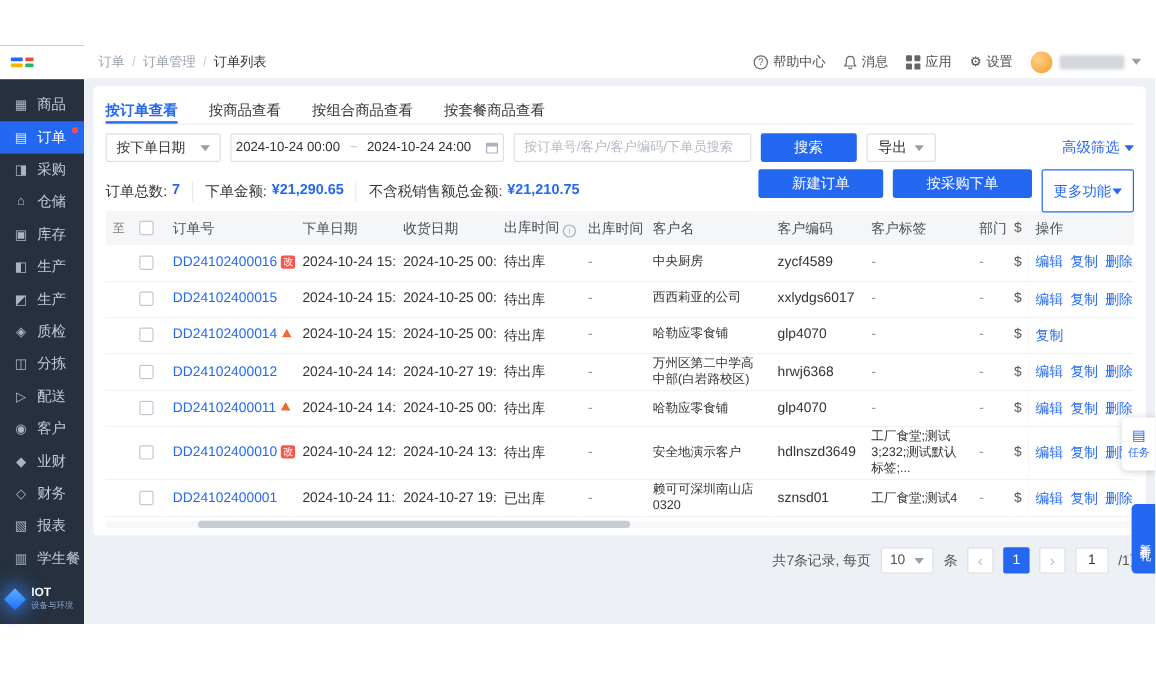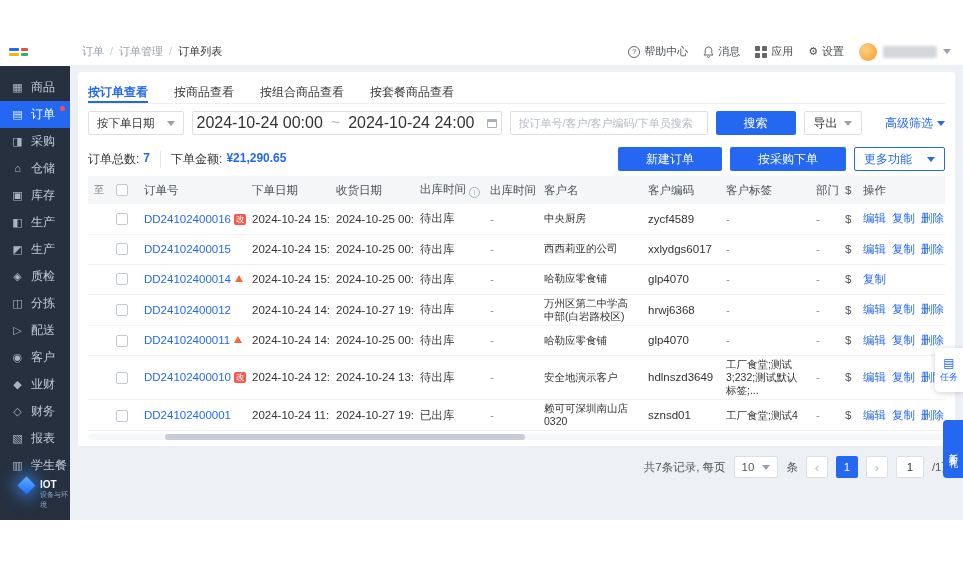--- a/index.html
+++ b/index.html
@@ -12,21 +12,21 @@
   aside{width:70px;display:flex;flex-direction:column;background:#26303f;flex:none}
   .logo-box{height:28px;background:#fff;display:flex;align-items:center;padding-left:9px}
   .lg{display:grid;grid-template-columns:10px 7px;gap:2px}
   .lg i{height:3px;border-radius:1px;display:block}
   .lg .b1{background:#2468F2}.lg .b2{background:#f5483b}.lg .b3{background:#f7b500}.lg .b4{background:#21b66e}
   nav{flex:1;padding-top:8px}
   .nav-item{height:27px;display:flex;align-items:center;padding-left:11px;gap:7px;color:#c3cbd9;font-size:12px;cursor:pointer;position:relative}
   .nav-item .nicon{width:13px;font-size:11px;opacity:.85;text-align:center}
   .nav-item.active{background:#2468F2;color:#fff}
   .red-dot{position:absolute;right:5px;top:5px;width:5px;height:5px;border-radius:50%;background:#ff4d4f}
-  .iot{height:42px;display:flex;gap:7px;padding-left:20px}
+  .iot{height:42px;display:flex;align-items:center;gap:7px;padding-left:6px}
   .iot-ic{width:13px;height:13px;background:linear-gradient(135deg,#5ab0ff,#1f6bff);transform:rotate(45deg);box-shadow:0 0 14px 5px rgba(60,140,255,.55);flex:none}
   .iot-title{color:#fff;font-weight:bold;font-size:10px;line-height:1.15}
   .iot-sub{color:#8fa6c9;font-size:7px}
 
   
   .main{flex:1;display:flex;flex-direction:column;min-width:0}
   header{height:28px;background:#fff;display:flex;align-items:center;padding:0 12px;border-bottom:1px solid #eef0f3;flex:none}
   .crumbs{display:flex;color:#98a0ac;font-size:11px}
   .crumb{cursor:pointer}
   .crumb+.crumb::before{content:"/";margin:0 6px;color:#c6ccd4}
@@ -44,35 +44,35 @@
 
   
   .content{flex:1;background:#edf0f4;padding:6px 8px;position:relative;min-height:0}
   .card{background:#fff;border-radius:3px;padding:0 10px 6px}
   .tabs{display:flex;gap:26px;border-bottom:1px solid #eceef2;height:32px;align-items:flex-end}
   .tab{display:flex;align-items:center;color:#333;border-bottom:2px solid transparent;cursor:pointer}
   .tab.active{color:#2468F2;border-bottom-color:#2468F2;font-weight:bold}
 
   .frow{display:flex;align-items:center;gap:8px;height:38px}
   .sel{height:24px;border:1px solid #dcdfe5;border-radius:2px;display:flex;align-items:center;padding:0 8px;gap:12px;background:#fff;font-size:11.5px;cursor:pointer}
-  .drange{height:24px;border:1px solid #dcdfe5;border-radius:2px;display:flex;align-items:center;gap:8px;padding:0 4px;font-size:16px;color:#333;cursor:pointer}
+  .drange{height:24px;border:1px solid #dcdfe5;border-radius:2px;display:flex;align-items:center;gap:8px;padding:0 4px;font-size:11px;color:#333;cursor:pointer}
   .cal{width:10px;height:9px;border:1px solid #aab1bc;border-top-width:3px;border-radius:1px;margin-left:4px}
   .sinput{height:24px;width:198px;border:1px solid #dcdfe5;border-radius:2px;padding:0 8px;font-size:11px;color:#333;outline:none}
   .sinput::placeholder{color:#b4bac4}
   .btn-primary{height:24px;background:#2468F2;color:#fff;border:none;border-radius:2px;padding:0 28px;font-size:12px;cursor:pointer}
   .btn-plain{height:24px;background:#fff;border:1px solid #dcdfe5;border-radius:2px;padding:0 9px;font-size:12px;display:flex;align-items:center;gap:6px;cursor:pointer;color:#333}
   .adv{margin-left:auto;color:#2468F2;display:flex;gap:4px;align-items:center;cursor:pointer}
 
   .srow{display:flex;align-items:center;height:34px}
   .stat{display:flex;gap:4px;padding:0 10px;white-space:nowrap}
   .stat:first-child{padding-left:0}
   .stat+.stat{border-left:1px solid #e6e9ee}
   .stat .v{color:#2468F2;font-weight:bold}
   .srow-btns{margin-left:auto;display:flex;gap:8px}
-  .btn-outline{height:24px;background:#fff;border:1px solid #2468F2;color:#2468F2;border-radius:2px;padding:0 9px;display:flex;align-items:center;gap:15px;font-size:12px;cursor:pointer}
+  .btn-outline{height:36px;background:#fff;border:1px solid #2468F2;color:#2468F2;border-radius:2px;padding:0 9px;display:flex;align-items:center;gap:1px;font-size:12px;cursor:pointer}
 
   
   table{width:857px;border-collapse:collapse;table-layout:fixed}
   thead th{background:#f5f6f8;height:28px;font-size:11.5px;color:#4a5056;text-align:left;padding:0 6px;font-weight:normal;white-space:nowrap;overflow:hidden}
   tbody td{height:30px;padding:2px 6px;border-bottom:1px solid #f1f2f5;font-size:11.5px;color:#333;overflow:hidden;white-space:nowrap}
   th.c-ind{font-size:10px;color:#777}
   .chk{display:inline-block;width:12px;height:12px;border:1px solid #c3c8d2;border-radius:2px;background:#fff;vertical-align:middle;cursor:pointer}
   .link{color:#2468F2;cursor:pointer}
   .badge{display:inline-block;margin-left:3px;background:#f5594e;color:#fff;font-size:8.5px;line-height:11px;padding:0 2px;border-radius:2px;vertical-align:1px}
   .warn{display:inline-block;margin-left:4px;width:0;height:0;border-left:4px solid transparent;border-right:4px solid transparent;border-bottom:7px solid #f0693a;vertical-align:1px}
@@ -262,20 +262,24 @@
 
           <div class="srow">
             <span class="stat">
                 <span>订单总数:</span>
                 <span class="v">7</span>
               </span>
             <span class="stat">
                 <span>下单金额:</span>
                 <span class="v">¥21,290.65</span>
               </span>
+            <span class="stat">
+                <span>不含税销售额总金额:</span>
+                <span class="v">¥21,210.75</span>
+              </span>
             <span class="srow-btns">
               <button class="btn-primary">新建订单</button>
               <button class="btn-primary">按采购下单</button>
               <span class="btn-outline">
                   <span>更多功能</span>
                   <span class="car blue"></span>
                 </span>
             </span>
           </div>
 

